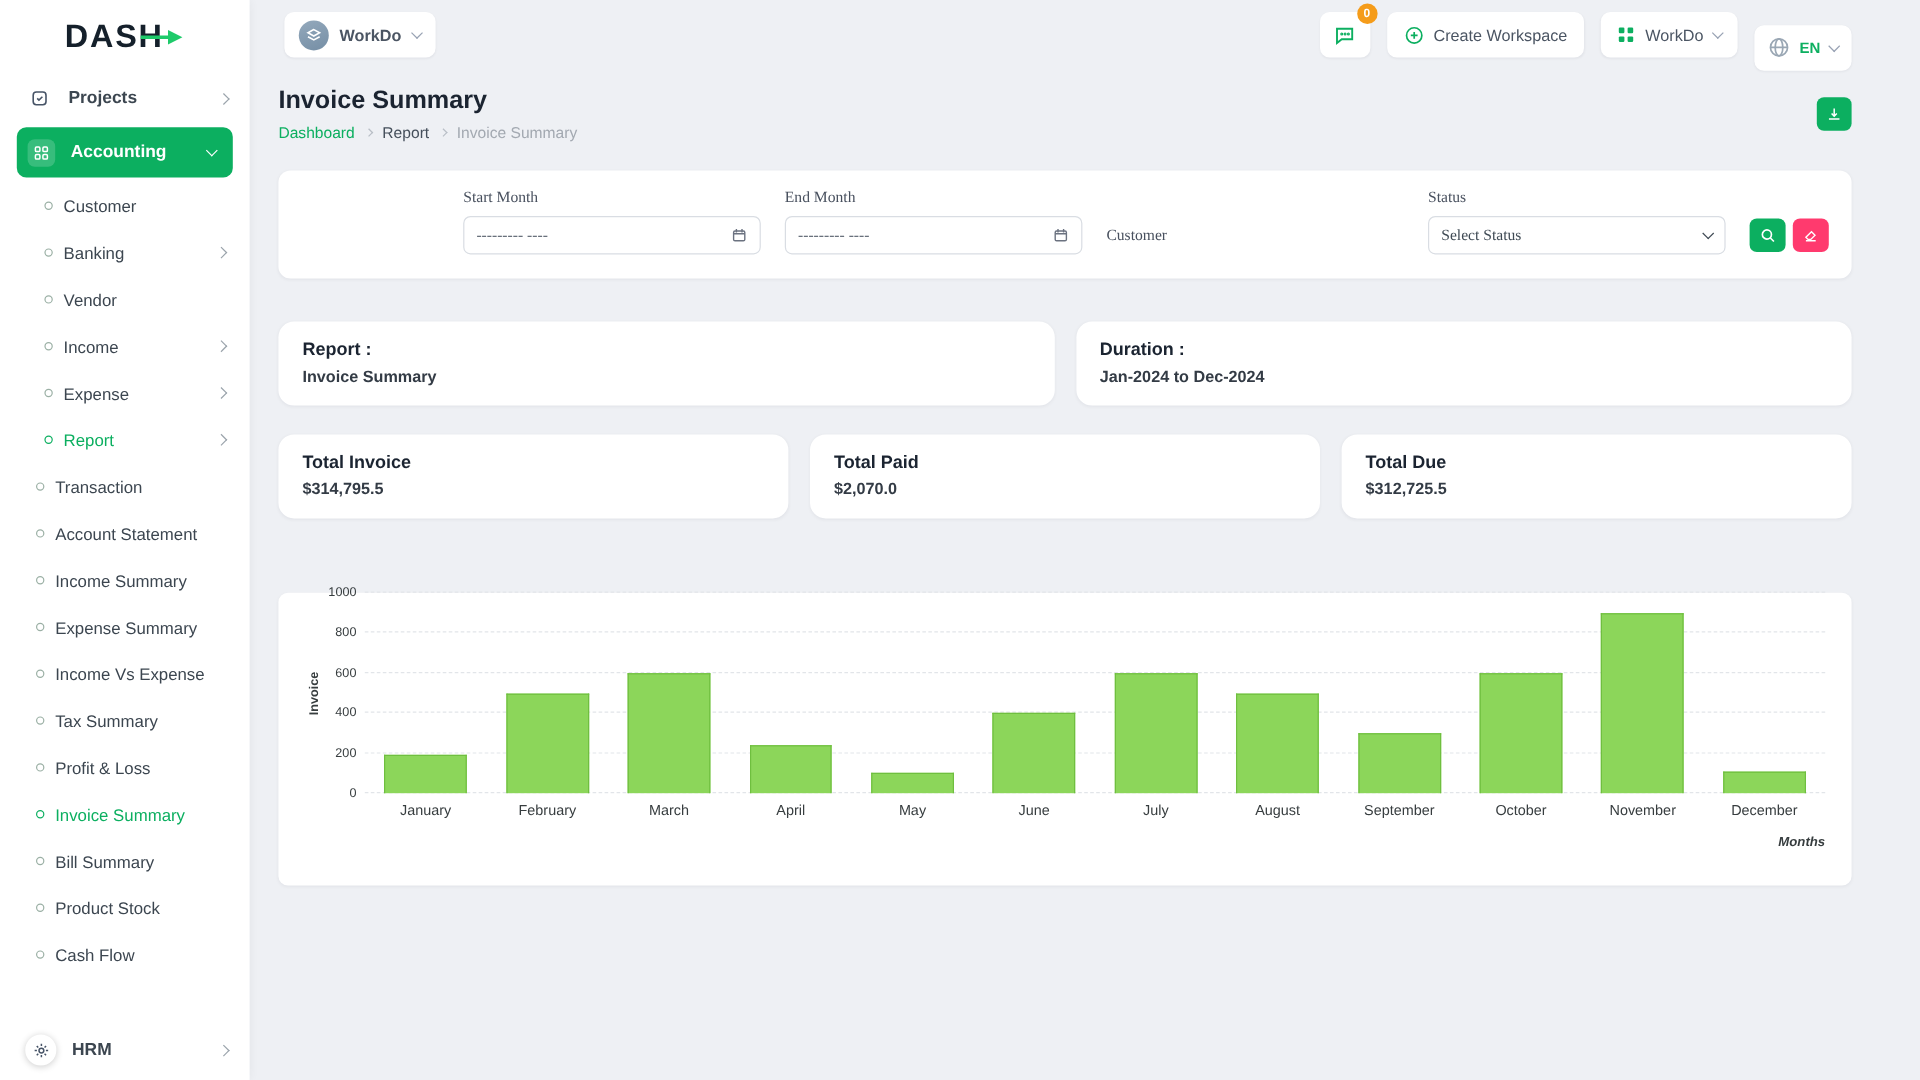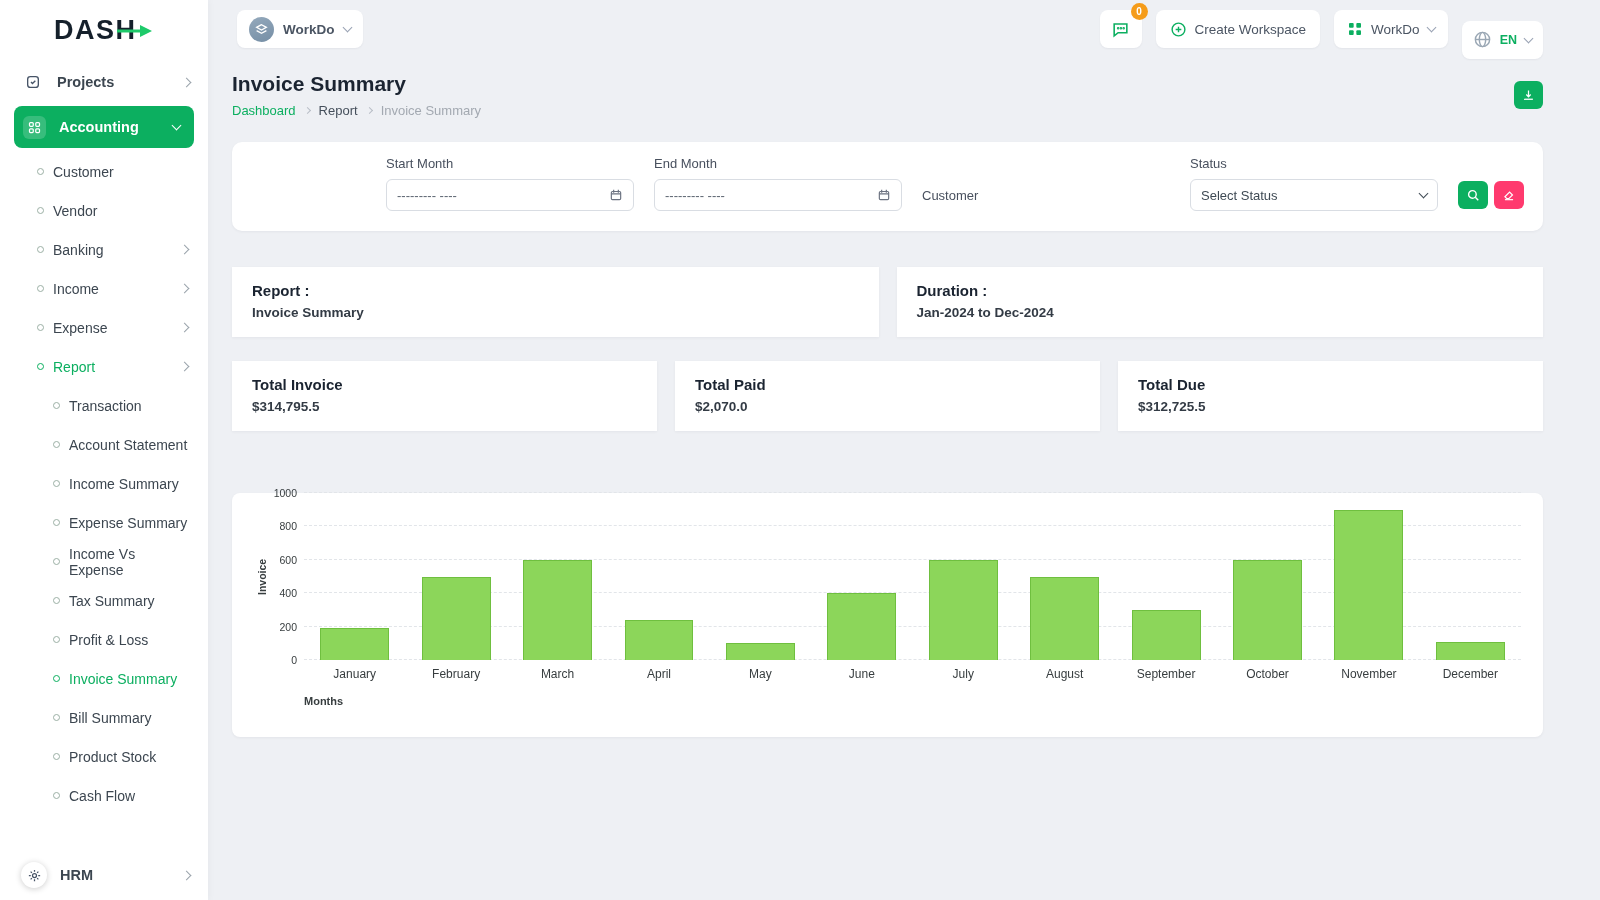--- a/index.html
+++ b/index.html
@@ -22,21 +22,21 @@
           font-size:14.5px; font-weight:600; color:var(--txt); cursor:pointer; flex:0 0 auto;}
   .mi-top:last-child{margin-top:auto; height:50px;}
   .icon-box{width:23px; height:23px; border-radius:6px; display:flex; align-items:center; justify-content:center; flex:0 0 auto;}
   .icon-round{width:26px; height:26px; border-radius:50%; background:#fff; box-shadow:0 1px 6px rgba(0,0,0,.2);}
   .mi-active{margin:2px 14px 4px; height:42px; border-radius:8px; background:var(--accent); color:#fff;
              padding:0 14px 0 9px; font-weight:700;}
   .mi-active .icon-box{background:rgba(255,255,255,.18);}
   .mi-sub{height:39px; display:flex; align-items:center; gap:9px; font-size:14px; font-weight:500;
           color:var(--txt); padding-right:20px; cursor:pointer; flex:0 0 auto;}
   .mi-sub.l1{padding-left:37px;}
-  .mi-sub.l2{padding-left:53px;}
+  .mi-sub.l2{padding-left:30px;}
   .bullet{width:7px; height:7px; border:1.6px solid #9bb0a5; border-radius:50%; flex:0 0 auto;}
   .mi-sub.open, .mi-sub.active{color:var(--accent);}
   .mi-sub.open .bullet, .mi-sub.active .bullet{border-color:var(--accent);}
 
   
   .cv{width:7px; height:7px; border-right:1.7px solid currentColor; border-bottom:1.7px solid currentColor;
       display:inline-block; flex:0 0 auto;}
   .cv-r{transform:rotate(-45deg);}
   .cv-d{transform:rotate(45deg); margin-top:-3px;}
   .mi-sub .cv, .mi-top .cv{margin-left:auto; color:var(--muted);}
@@ -70,37 +70,37 @@
   .bc-link{color:var(--accent); cursor:pointer;}
   .bc-mid{color:#454f5b; cursor:pointer;}
   .bc-cur{color:#a3a9b1;}
   .dl-btn{margin-left:auto; width:29px; height:28px; border:none; border-radius:6px; background:var(--accent);
           display:flex; align-items:center; justify-content:center; cursor:pointer;}
 
   
   .content{padding:18px 57px 0 24px;}
   .card{background:#fff; border-radius:10px; box-shadow:0 1px 3px rgba(16,24,40,.05);}
 
-  .filter-card{display:flex; align-items:flex-end; gap:20px; padding:14px 19px 20px; margin-bottom:36px;}
+  .filter-card{display:flex; align-items:flex-end; gap:20px; padding:14px 19px 20px; margin-bottom:36px;font-family:Liberation Serif, serif;}
   .fgroup{width:248px; display:flex; flex-direction:column;}
   .fgroup:first-child{margin-left:auto;}
   .fgroup label{font-size:13px; color:#48505e; margin-bottom:8px;}
   .ctl{height:32px; border:1px solid #d9dde3; border-radius:6px; background:#fff; display:flex;
        align-items:center; justify-content:space-between; padding:0 10px; font-size:13px; color:#5b6470; cursor:pointer;}
   .select-ctl span{color:#3f4a54;}
   .fbtns{display:flex; gap:6px; margin-bottom:2px;}
   .sq-btn{width:30px; height:28px; border:none; border-radius:6px; display:flex; align-items:center;
           justify-content:center; cursor:pointer;}
   .search-btn{background:var(--accent);}
   .clear-btn{background:var(--danger);}
 
   .two-cards,.three-cards{display:flex; gap:18px;}
   .two-cards{margin-bottom:24px;}
   .three-cards{margin-bottom:20px;}
-  .info-card{flex:1; padding:15px 20px 17px; border-radius:0;}
+  .info-card{flex:1; padding:15px 20px 17px; border-radius:13px;}
   .info-title{font-size:15px; font-weight:700; color:var(--dark); margin-bottom:6px;}
   .info-value{font-size:13.5px; font-weight:700; color:#333b45;}
 
   
   .chart-card{margin-bottom:24px; border-radius:8px;}
   .chart-head{padding:22px 22px 18px; border-bottom:1px solid #f0f2f4; display:flex; align-items:center; gap:16px;}
   .tab{border:none; font-family:inherit; font-size:13.5px; cursor:pointer; background:none;}
   .tab-active{background:var(--accent); color:#fff; padding:8px 16px; border-radius:6px;}
   .tab-link{color:var(--accent); padding:8px 2px;}
   .chart-body{padding:0 22px 30px;}
@@ -114,21 +114,21 @@
   .gridline{position:absolute; left:0; right:0; border-top:1px dashed #e2e5e9;}
   .bars{position:absolute; left:0; right:0; top:0; bottom:0; display:flex; align-items:flex-end;}
   .bar-slot{flex:1; height:100%; display:flex; align-items:flex-end; justify-content:center;}
   .bar{width:68%; background:var(--bar); border:1px solid var(--barBorder); border-bottom:none;}
   .xlabels-row,.xtitle-row{display:flex;}
   .xlabels-row{margin-top:7px;}
   .axis-spacer{width:50px;}
   .xlabels{flex:1; display:flex;}
   .xlabel{flex:1; text-align:center; font-size:12px; color:#373d3f;}
   .xtitle-row{margin-top:14px;}
-  .xtitle{flex:1; text-align:left; font-size:11px; font-weight:700; color:#373d3f;}
+  .xtitle{flex:1; text-align:right; font-size:11px; font-weight:700; color:#373d3f;font-style:italic;}
 </style>
 </head>
 <body>
 
 <aside class="sidebar">
   <div class="logo-row">
     <span class="logo-text">DASH</span>
     <svg class="logo-arrow" width="36" height="14" viewBox="0 0 36 14">
       <path d="M0 7 H25" stroke="#1ECA6A" stroke-width="3"></path>
       <path d="M23 1 L35 7 L23 13 Z" fill="#1ECA6A"></path>
@@ -156,26 +156,26 @@
         </span>
         <span class="mi-label">Accounting</span>
         <span class="cv cv-d"></span>
       </div>
       <div class="mi-sub l1">
         <span class="bullet"></span>
         <span class="mi-label">Customer</span>
       </div>
       <div class="mi-sub l1">
         <span class="bullet"></span>
+        <span class="mi-label">Banking</span>
+        <span class="cv cv-r"></span>
+      </div>
+      <div class="mi-sub l1">
+        <span class="bullet"></span>
         <span class="mi-label">Vendor</span>
-      </div>
-      <div class="mi-sub l1">
-        <span class="bullet"></span>
-        <span class="mi-label">Banking</span>
-        <span class="cv cv-r"></span>
       </div>
       <div class="mi-sub l1">
         <span class="bullet"></span>
         <span class="mi-label">Income</span>
         <span class="cv cv-r"></span>
       </div>
       <div class="mi-sub l1">
         <span class="bullet"></span>
         <span class="mi-label">Expense</span>
         <span class="cv cv-r"></span>

